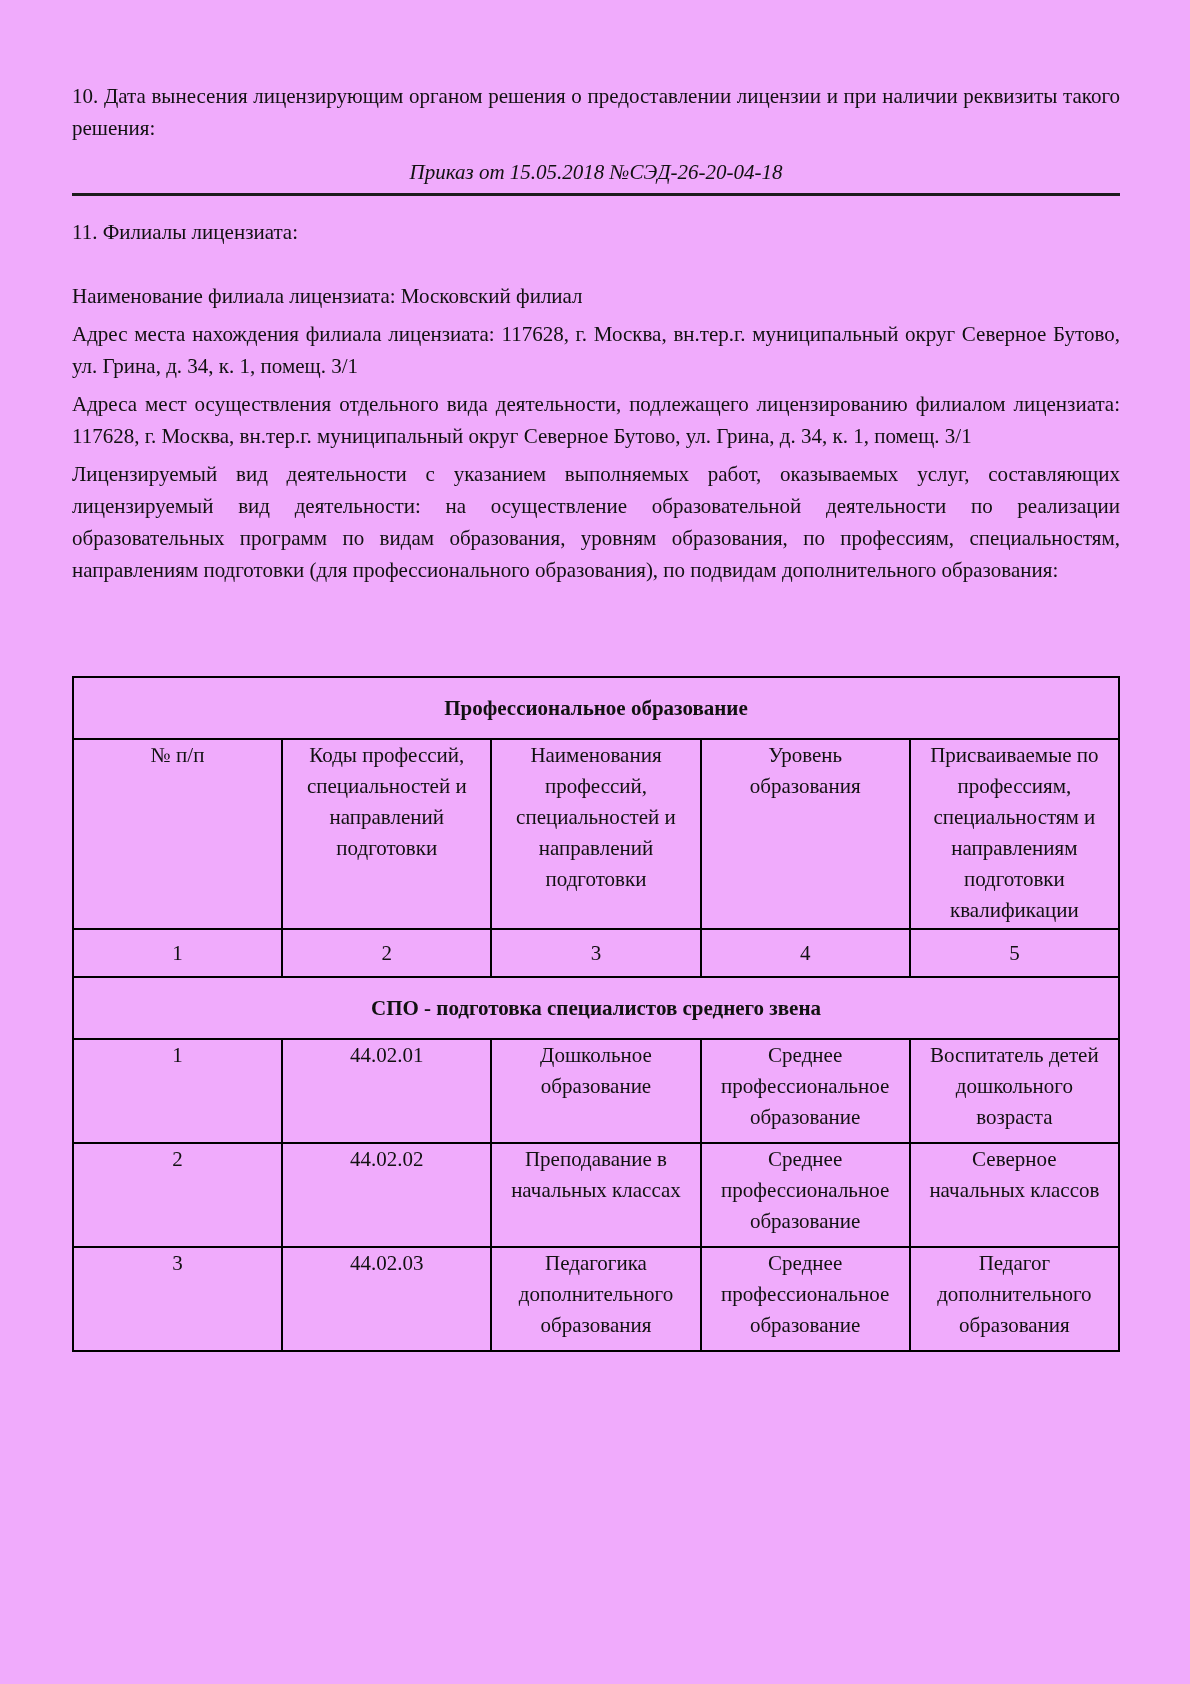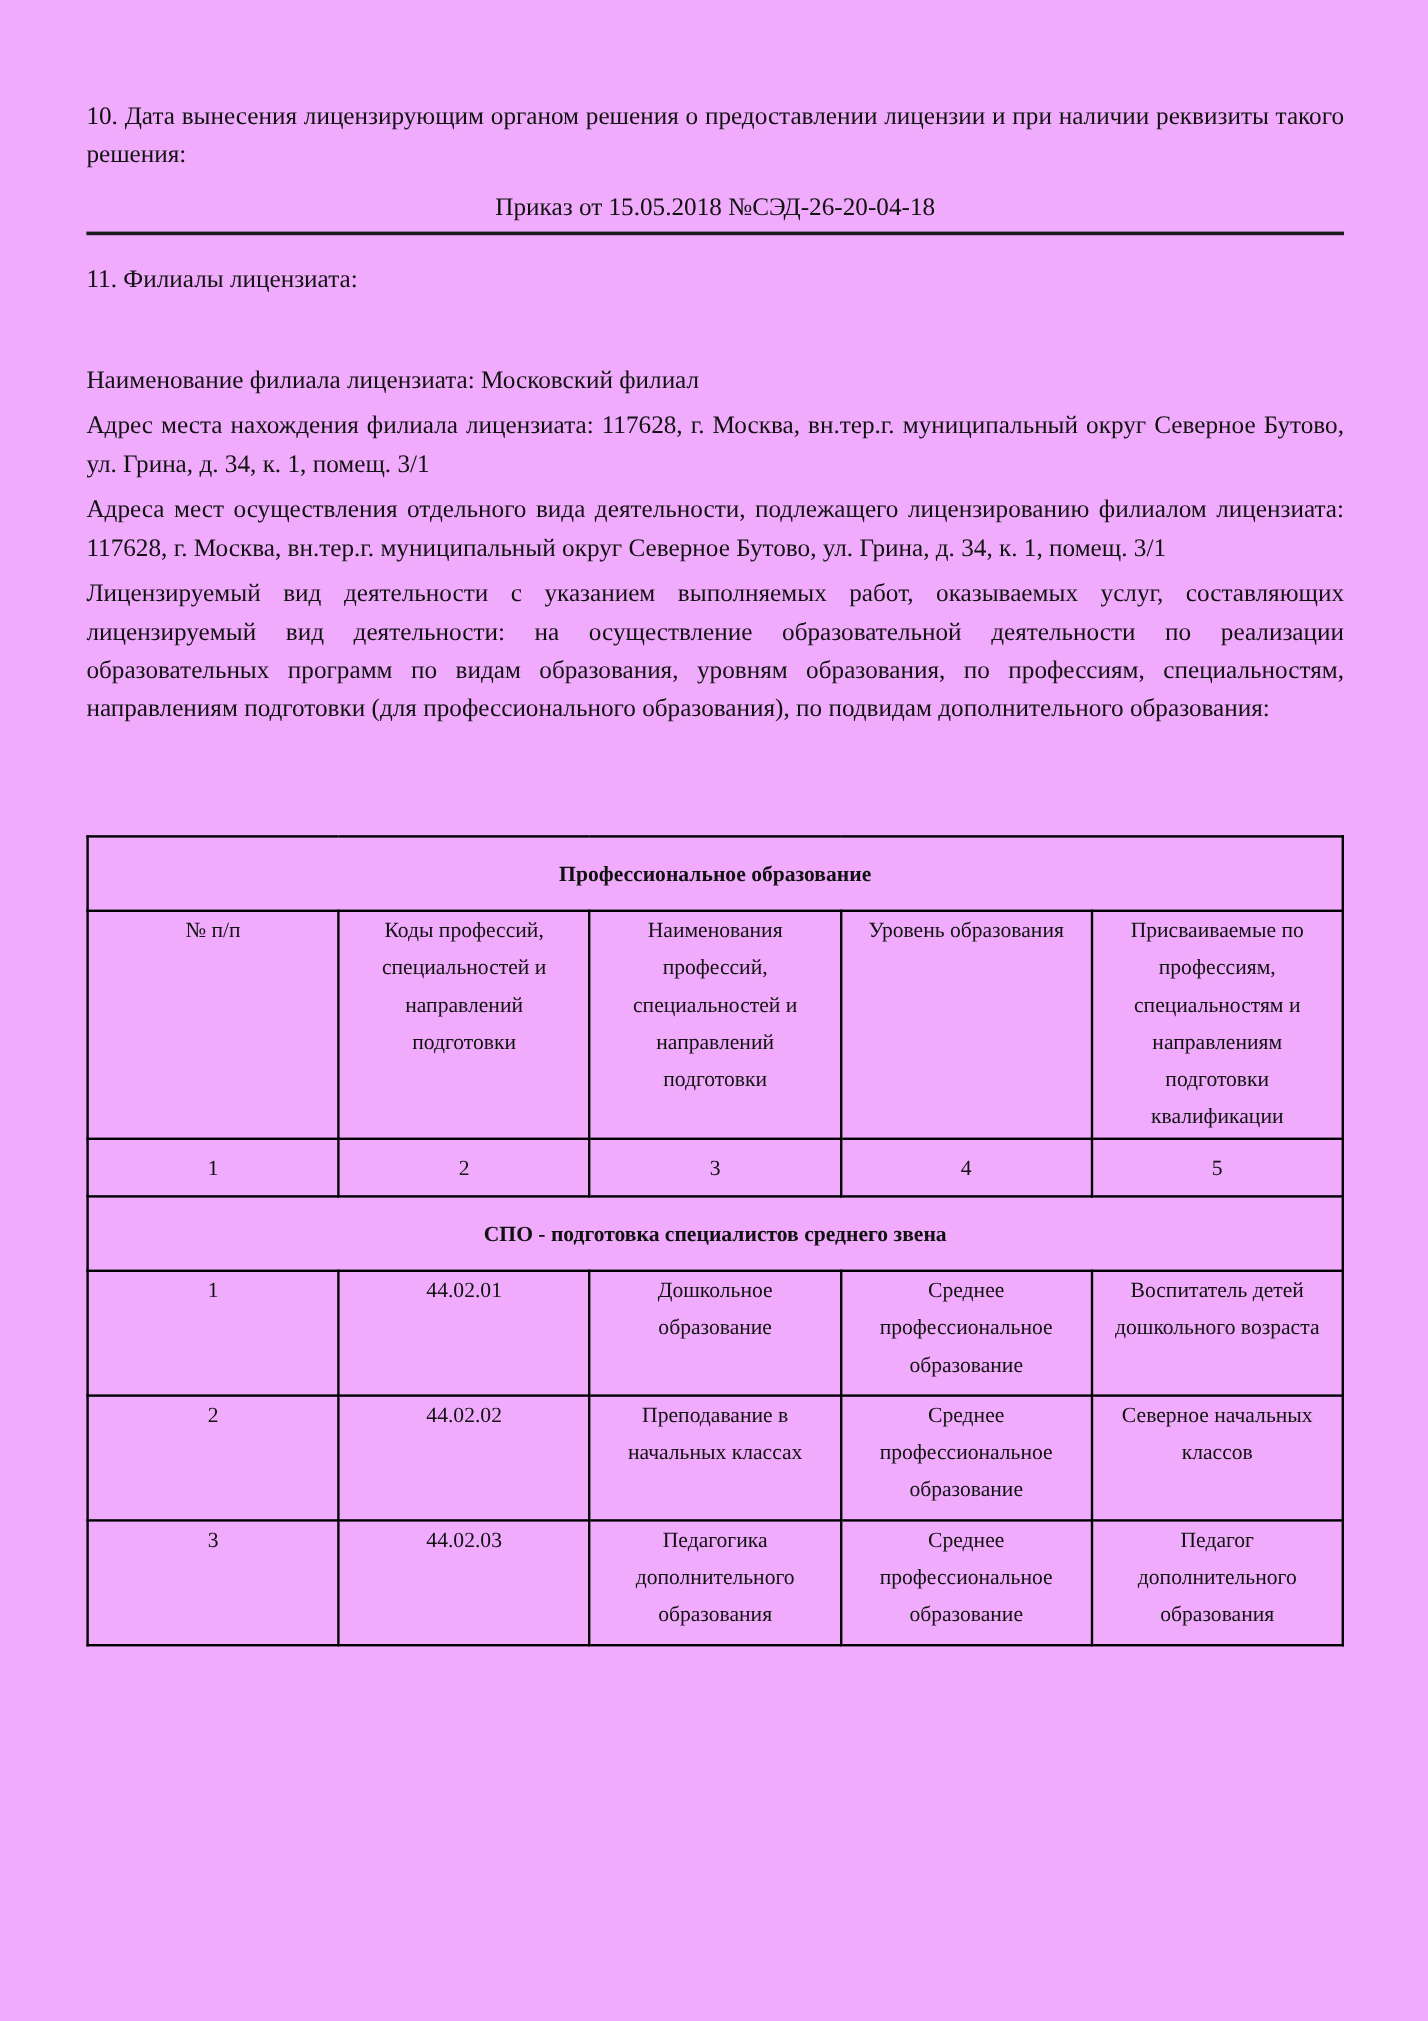--- a/index.html
+++ b/index.html
@@ -22,44 +22,45 @@
   }
   .para {
     text-align: justify;
   }
   .para-plain {
     text-align: left;
   }
   .decision-value {
     text-align: center;
     margin-top: 12px;
+    font-style: italic;
   }
   .decision-rule {
     height: 3px;
     background: #1c1c1c;
     margin-top: 5px;
   }
   .item11 {
     margin-top: 20px;
   }
   .branch-group {
-    margin-top: 52px;
+    margin-top: 32px;
   }
   .mt-para {
     margin-top: 6px;
   }
   table.license-table {
     width: 100%;
     border-collapse: collapse;
     table-layout: fixed;
     margin-top: 90px;
   }
   table.license-table td {
     border: 2px solid #000000;
-    font-size: 18px;
+    font-size: 21px;
     line-height: 31px;
     text-align: center;
     padding: 0 12px;
     overflow: hidden;
   }
   td.title-cell {
     height: 60px;
     font-weight: bold;
     vertical-align: middle;
   }

